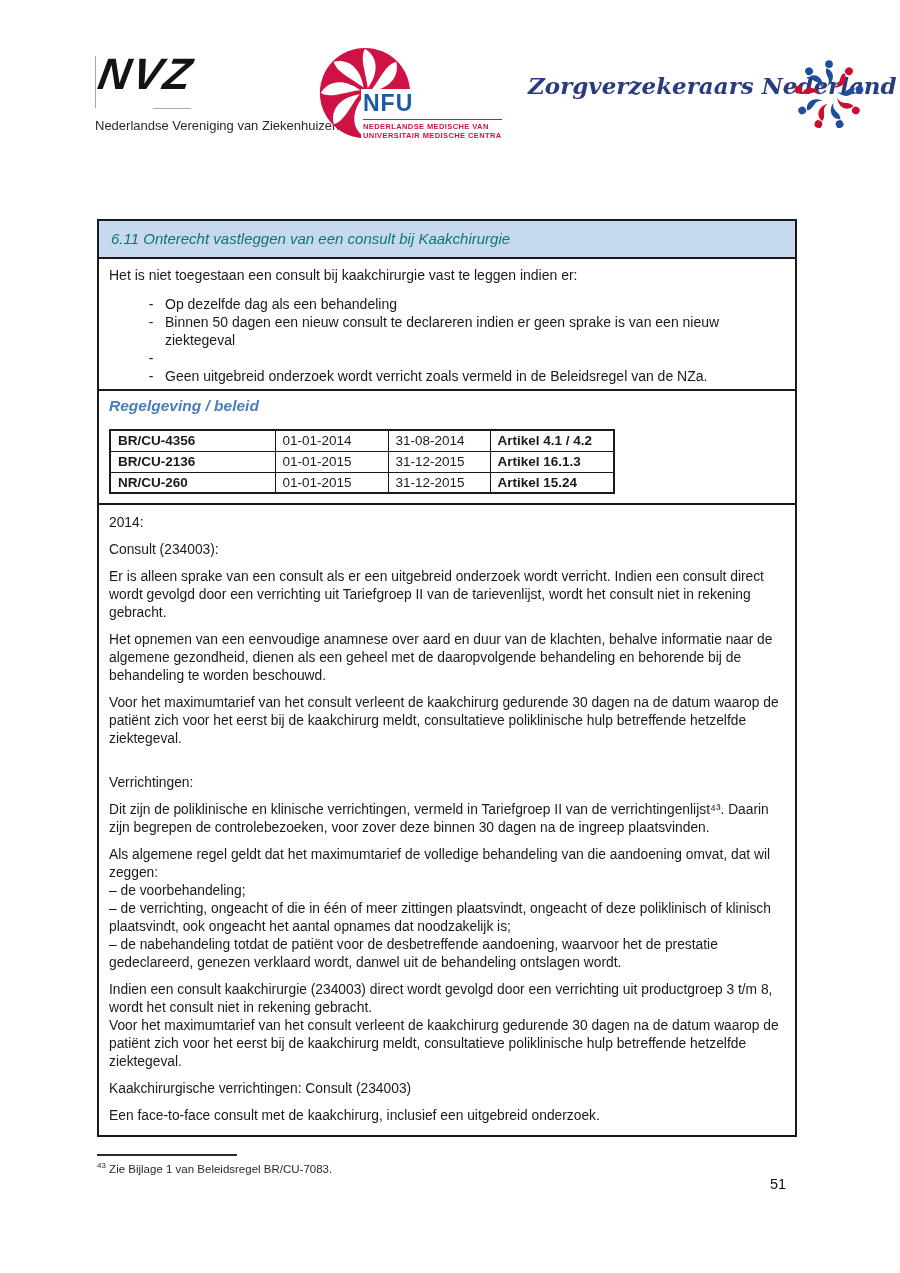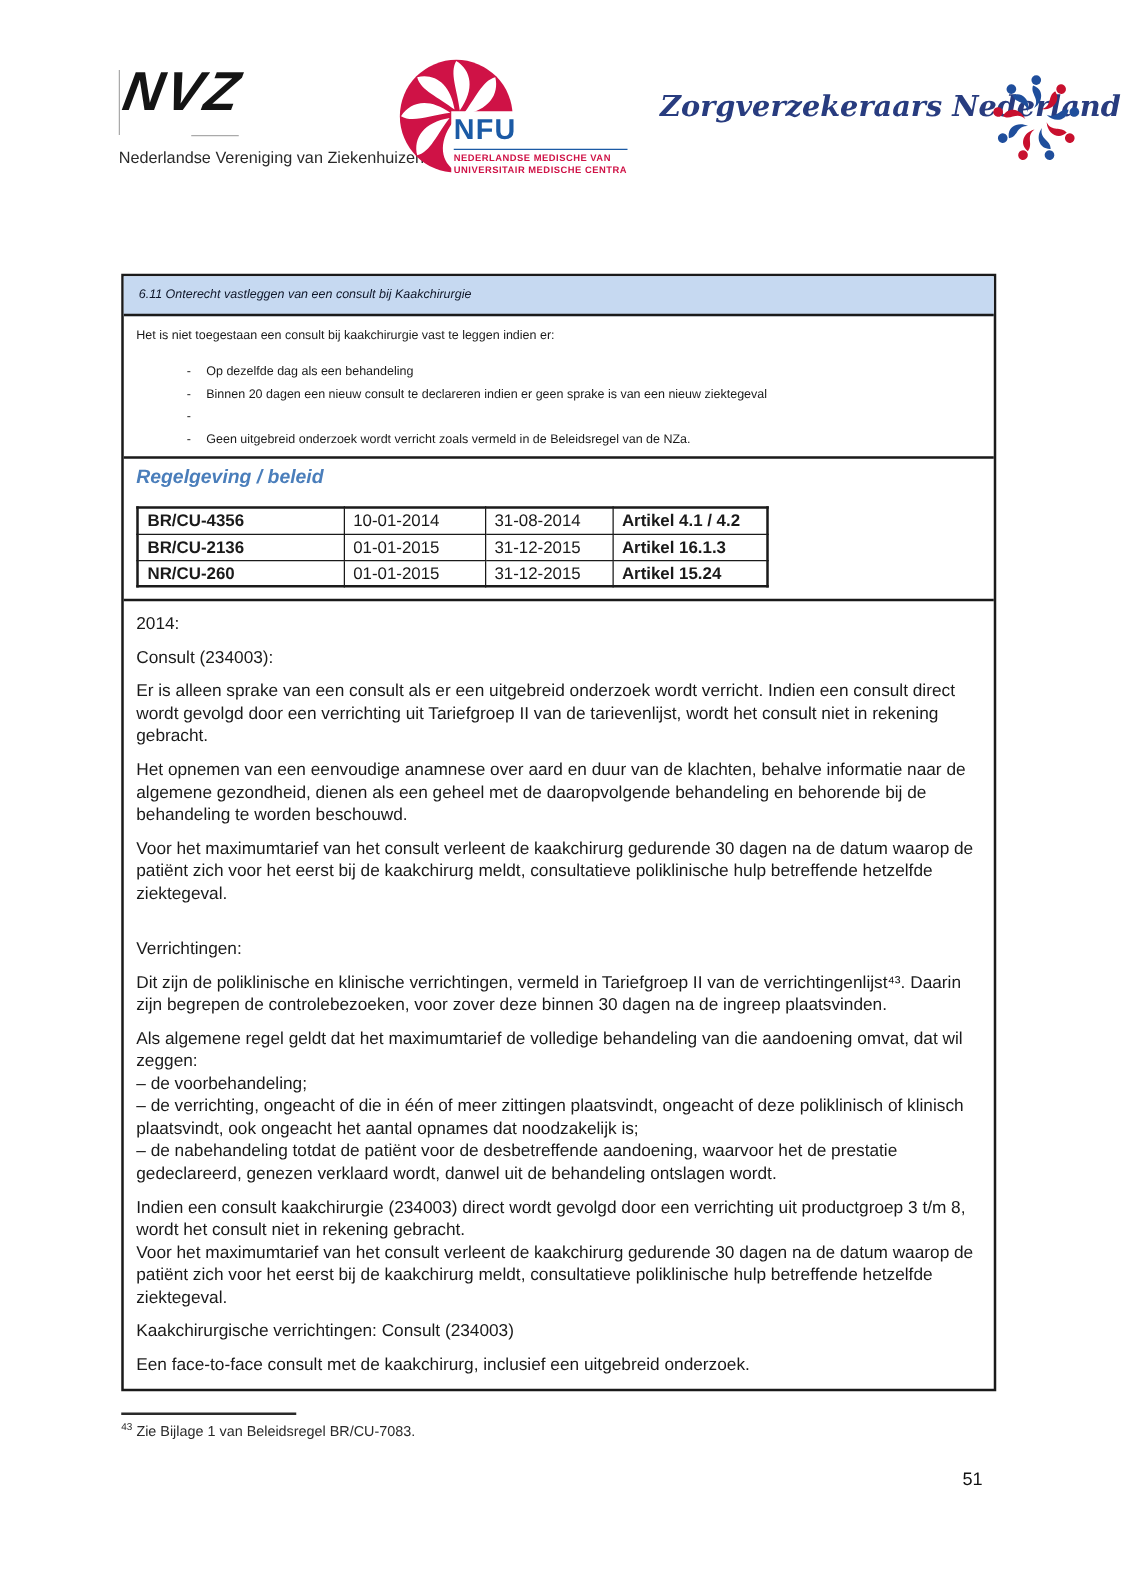--- a/index.html
+++ b/index.html
@@ -33,26 +33,26 @@
     font-family:"DejaVu Serif", serif; font-style:italic; font-weight:bold;
     font-size:23px; color:#283c7f; white-space:nowrap;
   }
   .zn-emblem { position:absolute; left:258px; top:0px; width:86px; height:90px; }
 
   
   .content { position:absolute; left:97px; top:219px; width:700px; }
   .doc-box { border:2px solid #1a1a1a; background:#fff; }
   .title-bar {
     background:#c6d9f1; border-bottom:2px solid #1a1a1a;
-    padding:9px 12px 10px 12px; font-size:10px; font-style:italic; color:#0f172a;
+    padding:9px 12px 10px 12px; font-size:15px; font-style:italic; color:#0f766e;
   }
   .sec { border-bottom:2px solid #1a1a1a; }
   .sec:last-child { border-bottom:none; }
 
-  .intro-sec { padding:7px 10px 4px 10px; font-size:10px; line-height:18px; }
+  .intro-sec { padding:7px 10px 4px 10px; font-size:14px; line-height:18px; }
   .bullet-list { margin-top:11px; }
   .bullet-item { display:flex; line-height:18px; }
   .bullet-dash { width:28px; text-align:center; margin-left:28px; flex:0 0 auto; }
 
   .reg-sec { padding:6px 10px 9px 10px; }
   .reg-heading { font-size:15.5px; font-weight:bold; font-style:italic; color:#4a7ebb; }
   table.reg-table { border-collapse:collapse; margin:14px 0 0 0; border:2px solid #1a1a1a; }
   table.reg-table td {
     border:1.5px solid #1a1a1a; font-size:13.5px; padding:2px 7px; height:21px;
     vertical-align:middle;
@@ -163,39 +163,39 @@
 
       <div class="sec intro-sec">
         <div>Het is niet toegestaan een consult bij kaakchirurgie vast te leggen indien er:</div>
         <div class="bullet-list">
           <div class="bullet-item">
             <span class="bullet-dash">-</span>
             <span>Op dezelfde dag als een behandeling</span>
           </div>
           <div class="bullet-item">
             <span class="bullet-dash">-</span>
-            <span>Binnen 20 dagen een nieuw consult te declareren indien er geen sprake is van een nieuw ziektegeval</span>
+            <span>Binnen 50 dagen een nieuw consult te declareren indien er geen sprake is van een nieuw ziektegeval</span>
           </div>
           <div class="bullet-item">
             <span class="bullet-dash">-</span>
           </div>
           <div class="bullet-item">
             <span class="bullet-dash">-</span>
             <span>Geen uitgebreid onderzoek wordt verricht zoals vermeld in de Beleidsregel van de NZa.</span>
           </div>
         </div>
       </div>
 
       <div class="sec reg-sec">
         <div class="reg-heading">Regelgeving / beleid</div>
         <table class="reg-table">
           <tbody>
             <tr>
               <td class="c0">BR/CU-4356</td>
-              <td class="c1">10-01-2014</td>
+              <td class="c1">01-01-2014</td>
               <td class="c2">31-08-2014</td>
               <td class="c3">Artikel 4.1 / 4.2</td>
             </tr>
             <tr>
               <td class="c0">BR/CU-2136</td>
               <td class="c1">01-01-2015</td>
               <td class="c2">31-12-2015</td>
               <td class="c3">Artikel 16.1.3</td>
             </tr>
             <tr>

